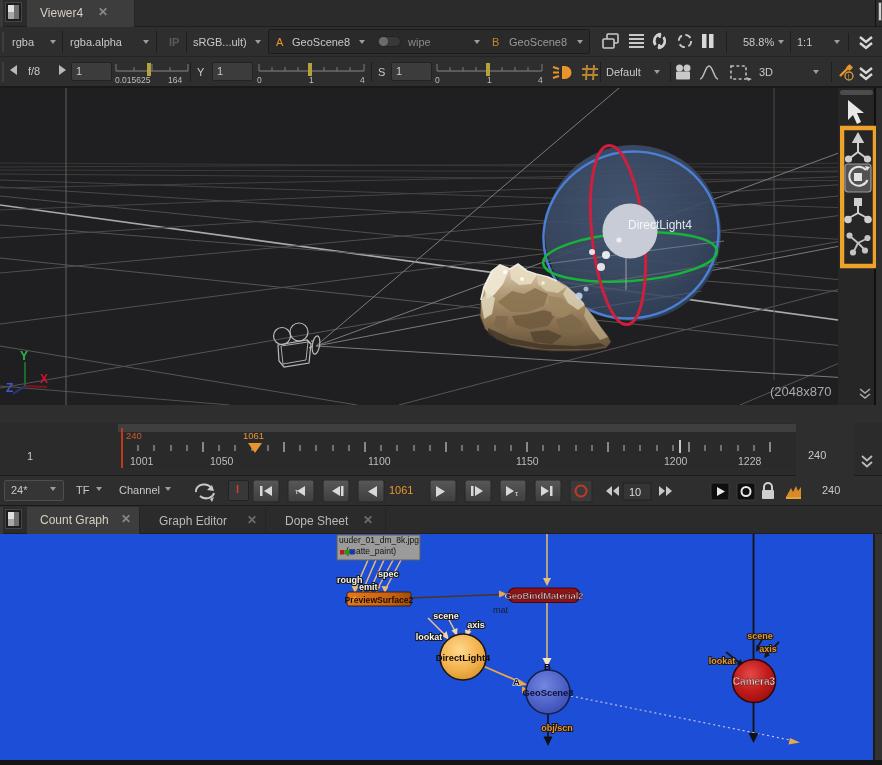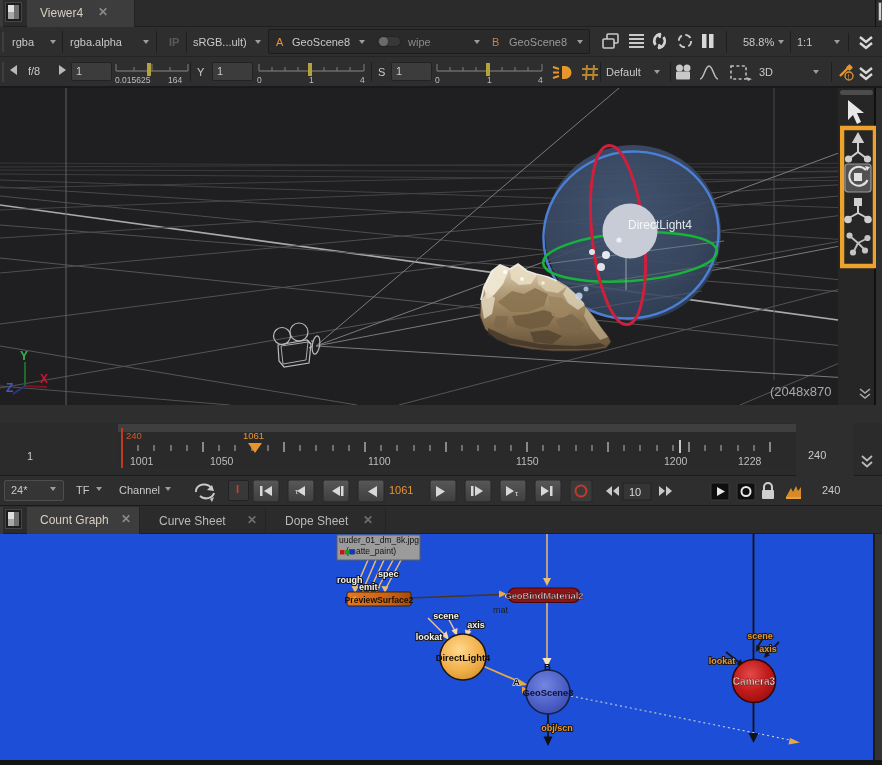--- a/index.html
+++ b/index.html
@@ -521,21 +521,21 @@
 <div class="abs" style="left:0;top:507px;width:882px;height:27px;background:#2b2b2b;border-bottom:1px solid #1f1f1f;">
   <div class="abs" style="left:0;top:0;width:3px;height:27px;background:#3a3a3a;"></div>
   <div class="abs" style="left:5px;top:2px;width:17px;height:20px;background:#1d1d1d;border:1px solid #454545;">
     <div class="abs" style="left:2px;top:2px;width:6px;height:7px;background:#e0e0e0;"></div>
     <div class="abs" style="left:2px;top:9px;width:6px;height:7px;background:#a8a8a8;"></div>
     <div class="abs" style="left:8px;top:2px;width:5px;height:14px;background:#6f6f6f;"></div>
   </div>
   <div class="abs" style="left:27px;top:0;width:113px;height:27px;background:#3d3d3d;border-right:1px solid #242424;"></div>
   <div class="abs txt" style="left:40px;top:6px;font-size:12px;color:#d6cfc2;">Count Graph</div>
   <div class="abs" style="left:121px;top:5px;font-size:12px;color:#8a8a8a;font-weight:bold;">✕</div>
-  <div class="abs txt" style="left:159px;top:7px;font-size:12px;color:#b9b9b9;">Curve Sheet</div>
+  <div class="abs txt" style="left:159px;top:7px;font-size:12px;color:#b9b9b9;">Graph Editor</div>
   <div class="abs" style="left:247px;top:6px;font-size:12px;color:#6f6f6f;font-weight:bold;">✕</div>
   <div class="abs" style="left:265px;top:0;width:1px;height:27px;background:#242424;"></div>
   <div class="abs txt" style="left:285px;top:7px;font-size:12px;color:#b9b9b9;">Dope Sheet</div>
   <div class="abs" style="left:363px;top:6px;font-size:12px;color:#6f6f6f;font-weight:bold;">✕</div>
   <div class="abs" style="left:385px;top:0;width:1px;height:27px;background:#242424;"></div>
 </div>
 
 <div class="abs" style="left:0;top:534px;width:882px;height:231px;background:#1d4ed8;overflow:hidden;">
 <svg class="abs" style="left:0;top:0;" width="882" height="231" viewBox="0 0 882 231">
   <defs>

